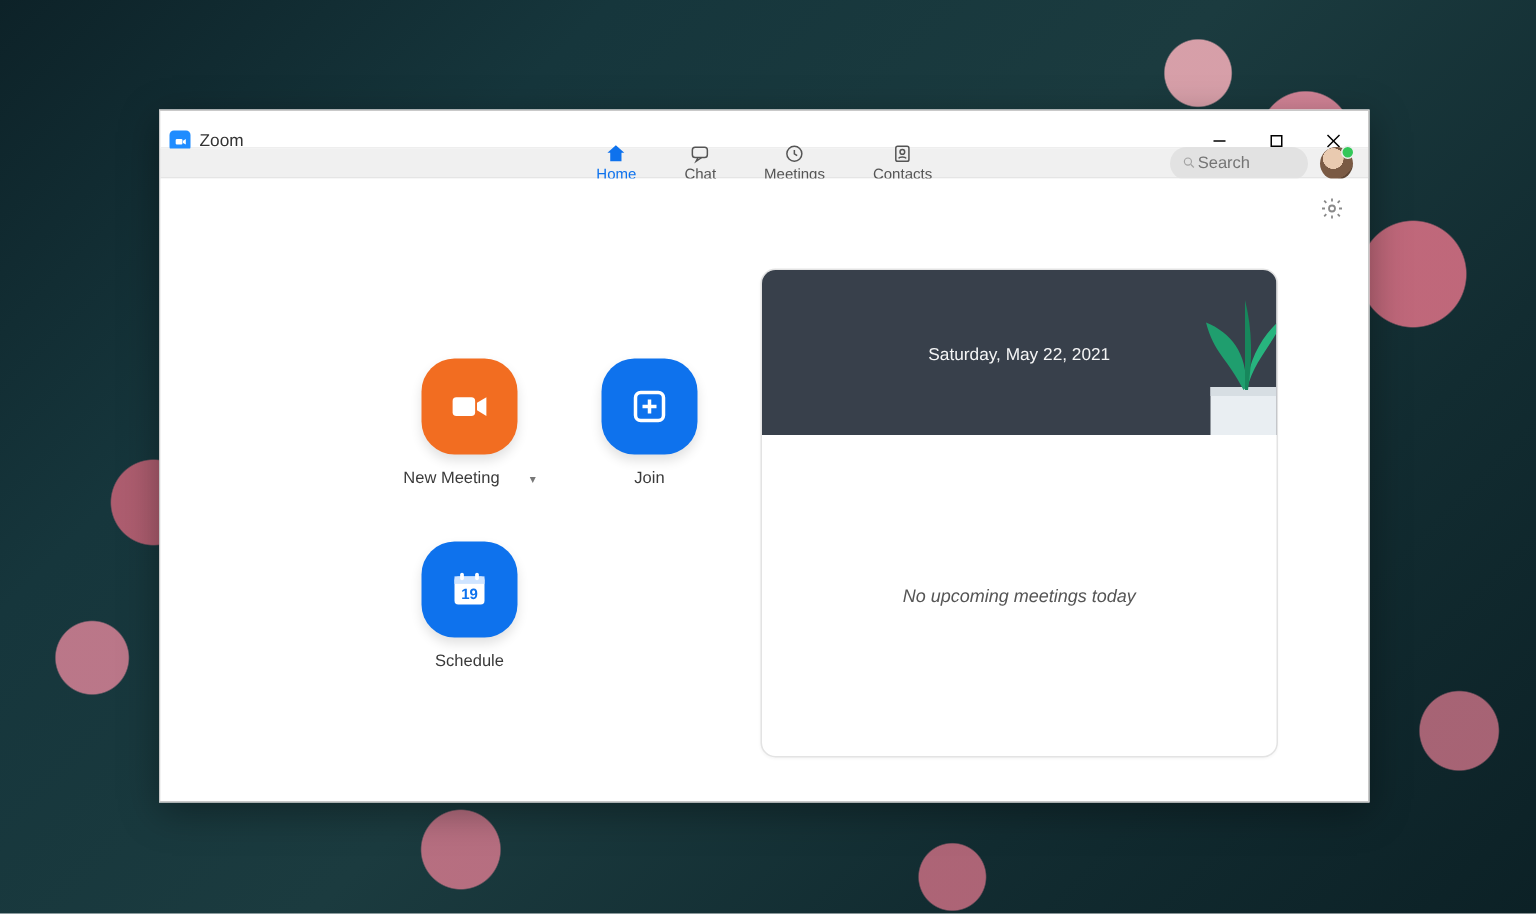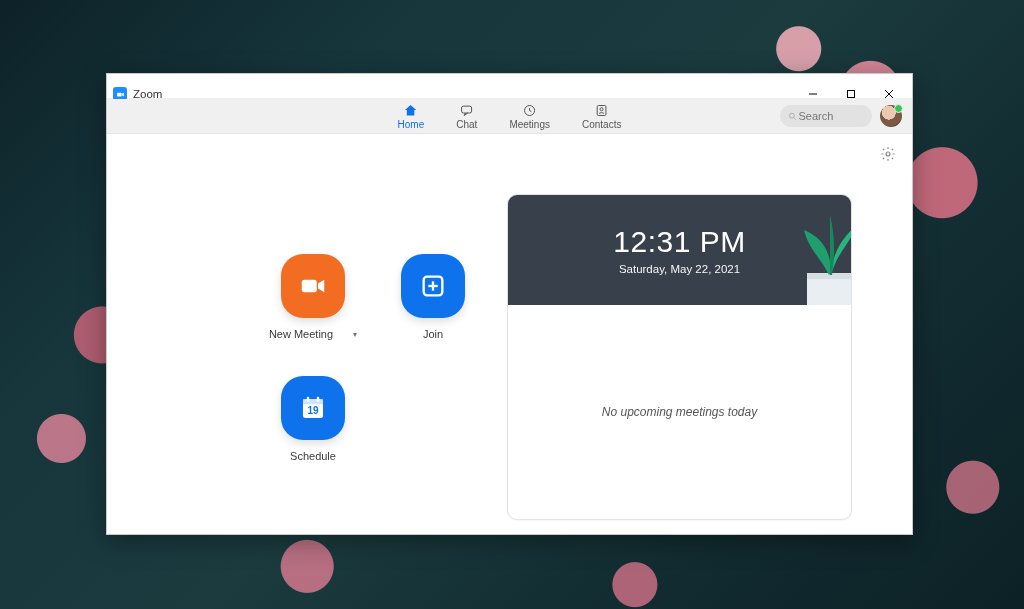--- a/index.html
+++ b/index.html
@@ -38,21 +38,21 @@
     border-bottom: 1px solid #eee;
   }
   .app-icon {
     width: 14px; height: 14px; background:#1f8cff; border-radius:3px; display:flex; align-items:center; justify-content:center; margin-right:6px;
   }
   .app-icon svg { width:9px; height:9px; }
   .titlebar-title { font-size: 11.5px; color:#333; }
   .titlebar-spacer { flex:1; }
   .tbtn { width:38px; height:25px; display:flex; align-items:center; justify-content:center; font-size:11px; color:#222; cursor:pointer; }
   .toolbar {
-    height: 35px;
+    height: 20px;
     background:#f0f0f0;
     display:flex;
     align-items:center;
     position:relative;
     border-bottom:1px solid #e5e5e5;
   }
   .tabs {
     position:absolute; left:50%; transform:translateX(-50%);
     display:flex; gap:20px; height:100%;
   }
@@ -249,21 +249,20 @@
       <div class="panel-head">
         <div class="plant">
           <svg viewBox="0 0 92 110" width="92" height="110">
             <rect x="48" y="78" width="44" height="40" fill="#e9eef2"></rect>
             <rect x="48" y="78" width="44" height="6" fill="#d7dee3"></rect>
             <path d="M70 80 C60 60 50 55 45 35 C62 42 72 55 72 78 Z" fill="#1f9e6e"></path>
             <path d="M72 80 C78 58 90 50 98 30 C86 40 74 55 72 78 Z" fill="#27b47e"></path>
             <path d="M71 80 C71 55 71 45 71 20 C76 40 76 60 73 80 Z" fill="#17875c"></path>
           </svg>
         </div>
-        <div class="panel-time">12:31 PM</div>
         <div class="panel-date">Saturday, May 22, 2021</div>
       </div>
       <div class="panel-body">
         <span>No upcoming meetings today</span>
       </div>
     </div>
 
   </div>
 </div>
 

